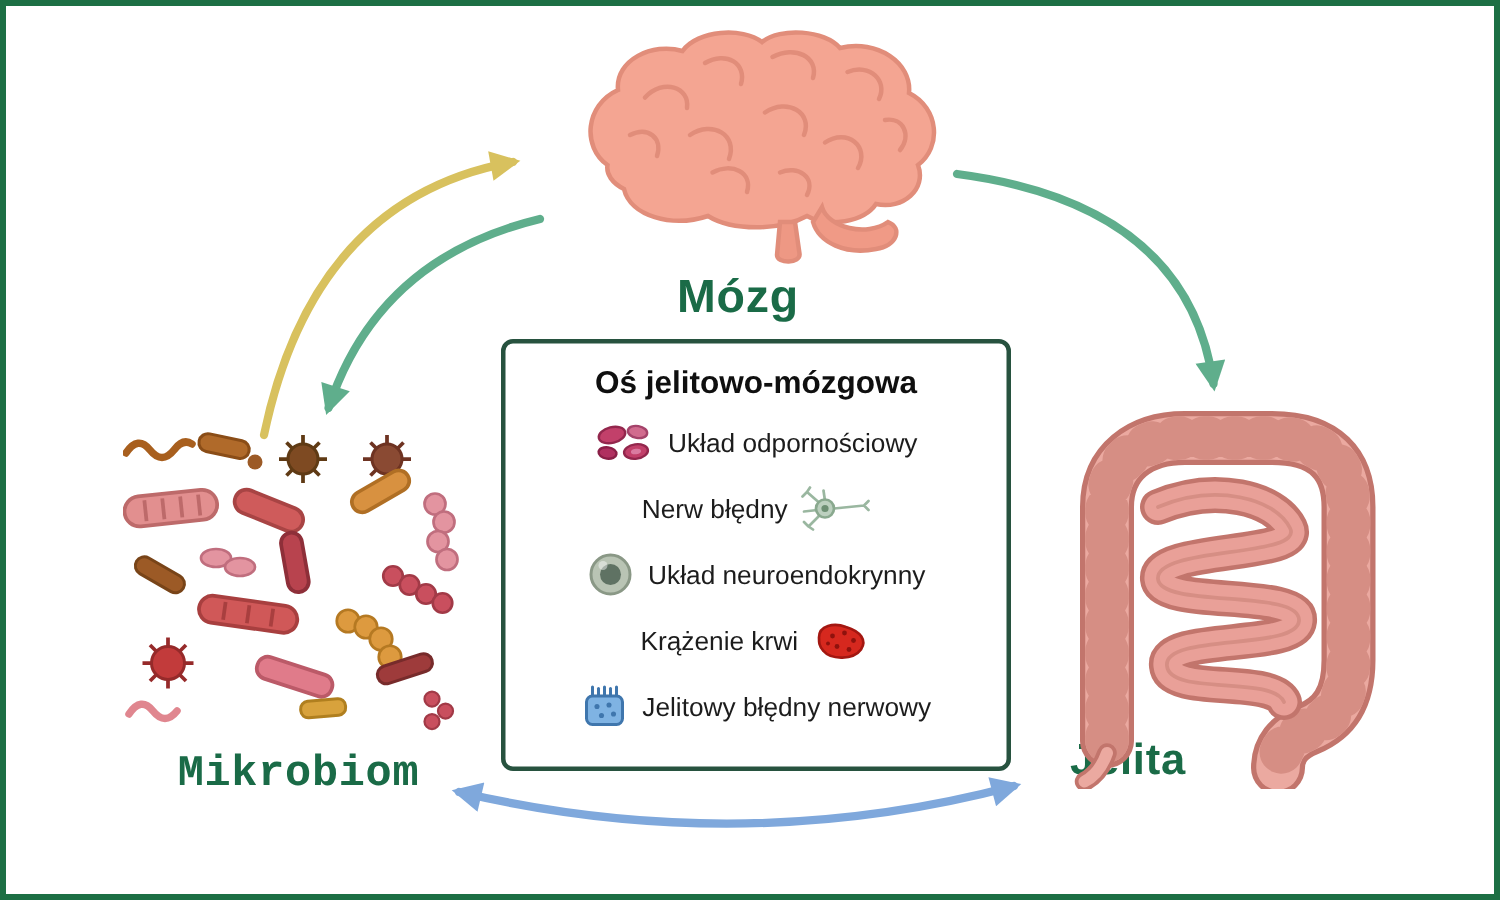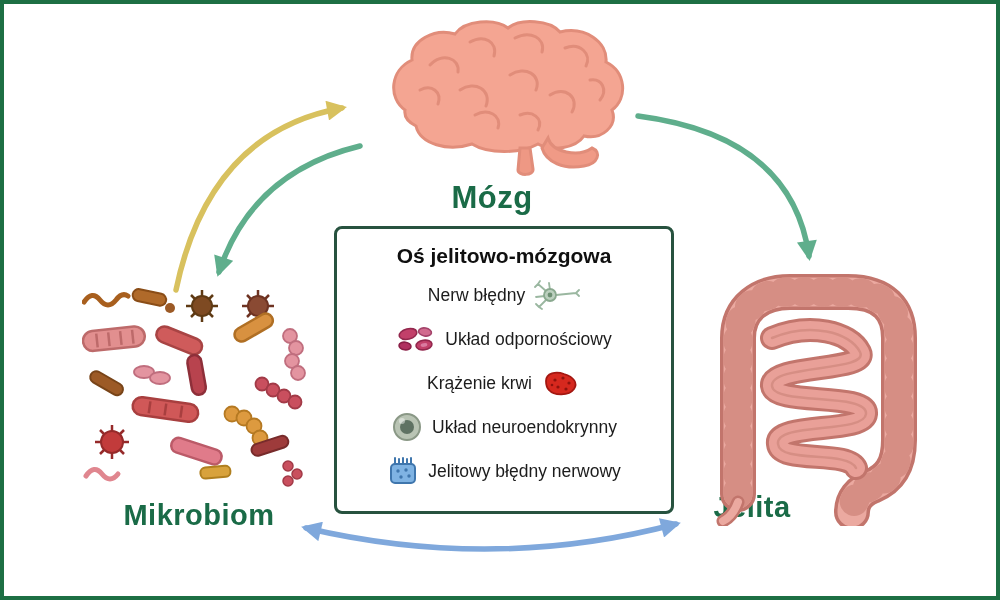--- a/index.html
+++ b/index.html
@@ -6,21 +6,21 @@
   #stage {
     position:relative; width:1000px; height:600px; background:#ffffff;
     border:4px solid #1d6f44; box-sizing:border-box; overflow:hidden;
   }
   .abs { position:absolute; }
   svg { display:block; }
   .node-label {
     position:absolute; font-weight:700; color:#1a6b47; text-align:center; letter-spacing:0.5px;
   }
   #label-brain      { left:358px; top:176px; width:260px; font-size:31px; }
-  #label-microbiome { left:52px;  top:495px; width:286px; font-size:29px; }
+  #label-microbiome { left:52px;  top:495px; width:286px; font-size:29px;font-family:Liberation Mono, monospace; }
   #label-gut        { left:658px; top:487px; width:180px; font-size:29px; }
   .axis-box {
     position:absolute; left:330px; top:222px; width:340px; height:288px;
     background:#ffffff; border:3px solid #27523f; border-radius:8px; box-sizing:border-box;
     z-index:5;
   }
   .axis-title { font-size:21px; font-weight:700; color:#0f0f0f; text-align:center; margin:15px 8px 5px; }
   .box-row { display:flex; align-items:center; justify-content:center; gap:9px; height:44px; }
   .row-label { font-size:17.5px; color:#1c1c1c; white-space:nowrap; }
   .arrow-layer { position:absolute; left:0; top:0; pointer-events:none; z-index:2; }
@@ -194,73 +194,73 @@
   </svg>
 
   <div class="node-label" id="label-brain">Mózg</div>
   <div class="node-label" id="label-microbiome">Mikrobiom</div>
   <div class="node-label" id="label-gut">Jelita</div>
 
   <div class="axis-box">
     <div class="axis-title">Oś jelitowo-mózgowa</div>
 
     <div class="box-row">
+      <svg width="40" height="28" viewBox="0 0 40 28">
+        <g stroke-width="1.6">
+          <ellipse cx="12" cy="9" rx="9" ry="5.2" transform="rotate(-14 12 9)" fill="#c2406a" stroke="#93274d"></ellipse>
+          <ellipse cx="29" cy="7" rx="6.5" ry="4" transform="rotate(10 29 7)" fill="#d16b8e" stroke="#a4436a"></ellipse>
+          <ellipse cx="9" cy="21" rx="6" ry="3.8" transform="rotate(8 9 21)" fill="#b03060" stroke="#8a1f47"></ellipse>
+          <ellipse cx="28" cy="20" rx="8" ry="4.8" transform="rotate(-8 28 20)" fill="#c2406a" stroke="#93274d"></ellipse>
+          <ellipse cx="28" cy="20" rx="3.4" ry="1.8" transform="rotate(-8 28 20)" fill="#da7ba0" stroke="none"></ellipse>
+        </g>
+      </svg>
+      <span class="row-label">Układ odpornościowy</span>
+    </div>
+
+    <div class="box-row">
       <span class="row-label">Nerw błędny</span>
       <svg width="46" height="30" viewBox="0 0 46 30">
         <g stroke="#9ab7a0" stroke-width="1.8" fill="none" stroke-linecap="round">
           <path d="M12,11 L4,4 M4,4 L1,7 M4,4 L6,1"></path>
           <path d="M11,16 L2,17"></path>
           <path d="M12,20 L5,27 M5,27 L2,24 M5,27 L8,29"></path>
           <path d="M16,10 L15,3"></path>
           <path d="M22,15 L42,13 M42,13 L45,10 M42,13 L45,16"></path>
         </g>
         <circle cx="16" cy="15" r="6" fill="#bcd0bf" stroke="#8aa98f" stroke-width="1.8"></circle>
         <circle cx="16" cy="15" r="2.4" fill="#6d8f73"></circle>
       </svg>
     </div>
 
     <div class="box-row">
-      <svg width="40" height="28" viewBox="0 0 40 28">
-        <g stroke-width="1.6">
-          <ellipse cx="12" cy="9" rx="9" ry="5.2" transform="rotate(-14 12 9)" fill="#c2406a" stroke="#93274d"></ellipse>
-          <ellipse cx="29" cy="7" rx="6.5" ry="4" transform="rotate(10 29 7)" fill="#d16b8e" stroke="#a4436a"></ellipse>
-          <ellipse cx="9" cy="21" rx="6" ry="3.8" transform="rotate(8 9 21)" fill="#b03060" stroke="#8a1f47"></ellipse>
-          <ellipse cx="28" cy="20" rx="8" ry="4.8" transform="rotate(-8 28 20)" fill="#c2406a" stroke="#93274d"></ellipse>
-          <ellipse cx="28" cy="20" rx="3.4" ry="1.8" transform="rotate(-8 28 20)" fill="#da7ba0" stroke="none"></ellipse>
-        </g>
-      </svg>
-      <span class="row-label">Układ odpornościowy</span>
+      <svg width="32" height="32" viewBox="0 0 32 32">
+        <circle cx="16" cy="16" r="13" fill="#b9c4b4" stroke="#8a9886" stroke-width="2"></circle>
+        <circle cx="16" cy="16" r="7" fill="#5f7263"></circle>
+        <circle cx="11" cy="10" r="3" fill="#ffffff" opacity="0.45"></circle>
+      </svg>
+      <span class="row-label">Układ neuroendokrynny</span>
     </div>
 
     <div class="box-row">
       <span class="row-label">Krążenie krwi</span>
       <svg width="40" height="30" viewBox="0 0 40 30">
         <path d="M5,13 C5,5 15,3 23,6 C33,9 37,15 33,21 C28,28 13,28 8,22 C5,19 5,16 5,13 Z" fill="#d6281e" stroke="#a31711" stroke-width="1.8"></path>
         <g fill="#8f120d">
           <circle cx="14" cy="12" r="1.6"></circle>
             <circle cx="22" cy="10" r="1.6"></circle>
             <circle cx="28" cy="15" r="1.6"></circle>
           <circle cx="17" cy="19" r="1.6"></circle>
             <circle cx="25" cy="21" r="1.6"></circle>
             <circle cx="11" cy="17" r="1.3"></circle>
         </g>
       </svg>
     </div>
 
     <div class="box-row">
       <svg width="32" height="32" viewBox="0 0 32 32">
-        <circle cx="16" cy="16" r="13" fill="#b9c4b4" stroke="#8a9886" stroke-width="2"></circle>
-        <circle cx="16" cy="16" r="7" fill="#5f7263"></circle>
-        <circle cx="11" cy="10" r="3" fill="#ffffff" opacity="0.45"></circle>
-      </svg>
-      <span class="row-label">Układ neuroendokrynny</span>
-    </div>
-
-    <div class="box-row">
-      <svg width="32" height="32" viewBox="0 0 32 32">
         <g stroke="#3f76ad" stroke-width="2" stroke-linecap="round">
           <line x1="8" y1="9" x2="8" y2="3"></line>
             <line x1="12" y1="9" x2="12" y2="4"></line>
           <line x1="16" y1="9" x2="16" y2="3"></line>
             <line x1="20" y1="9" x2="20" y2="4"></line>
           <line x1="24" y1="9" x2="24" y2="3"></line>
         </g>
         <rect x="4" y="9" width="24" height="19" rx="4" fill="#7fb3e3" stroke="#3f76ad" stroke-width="2"></rect>
         <g fill="#3f76ad">
           <circle cx="11" cy="16" r="1.7"></circle>

